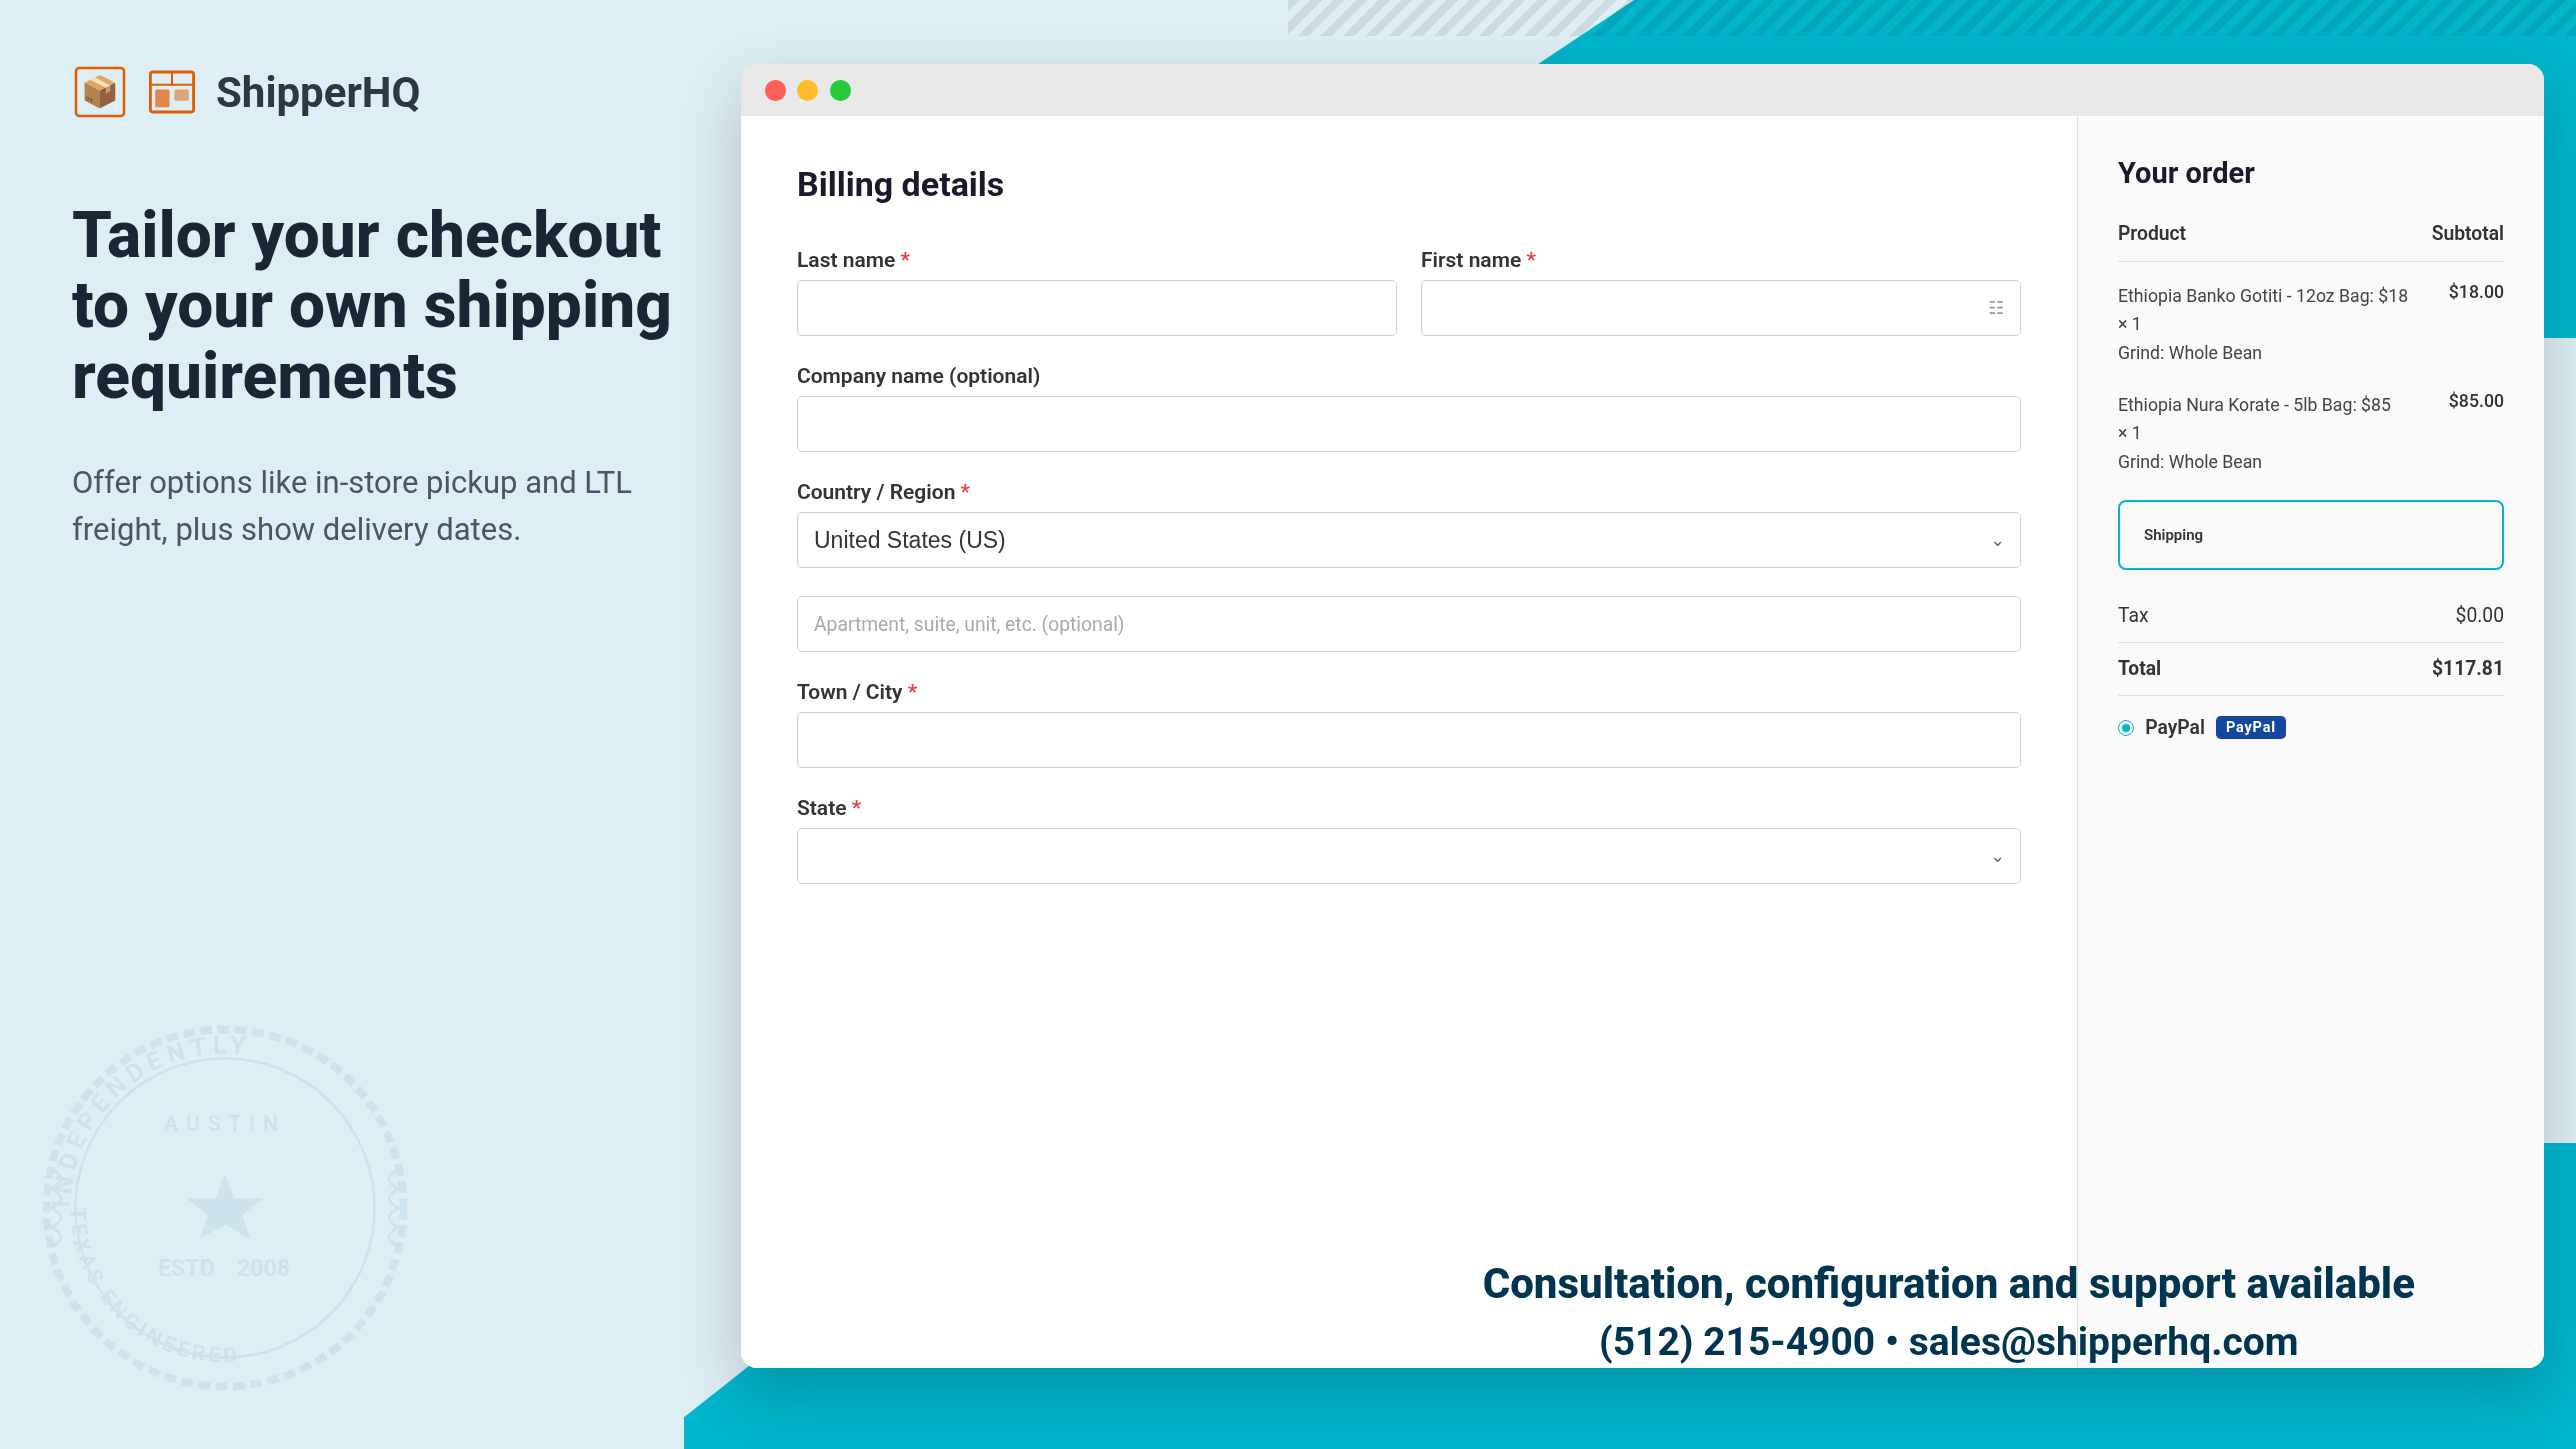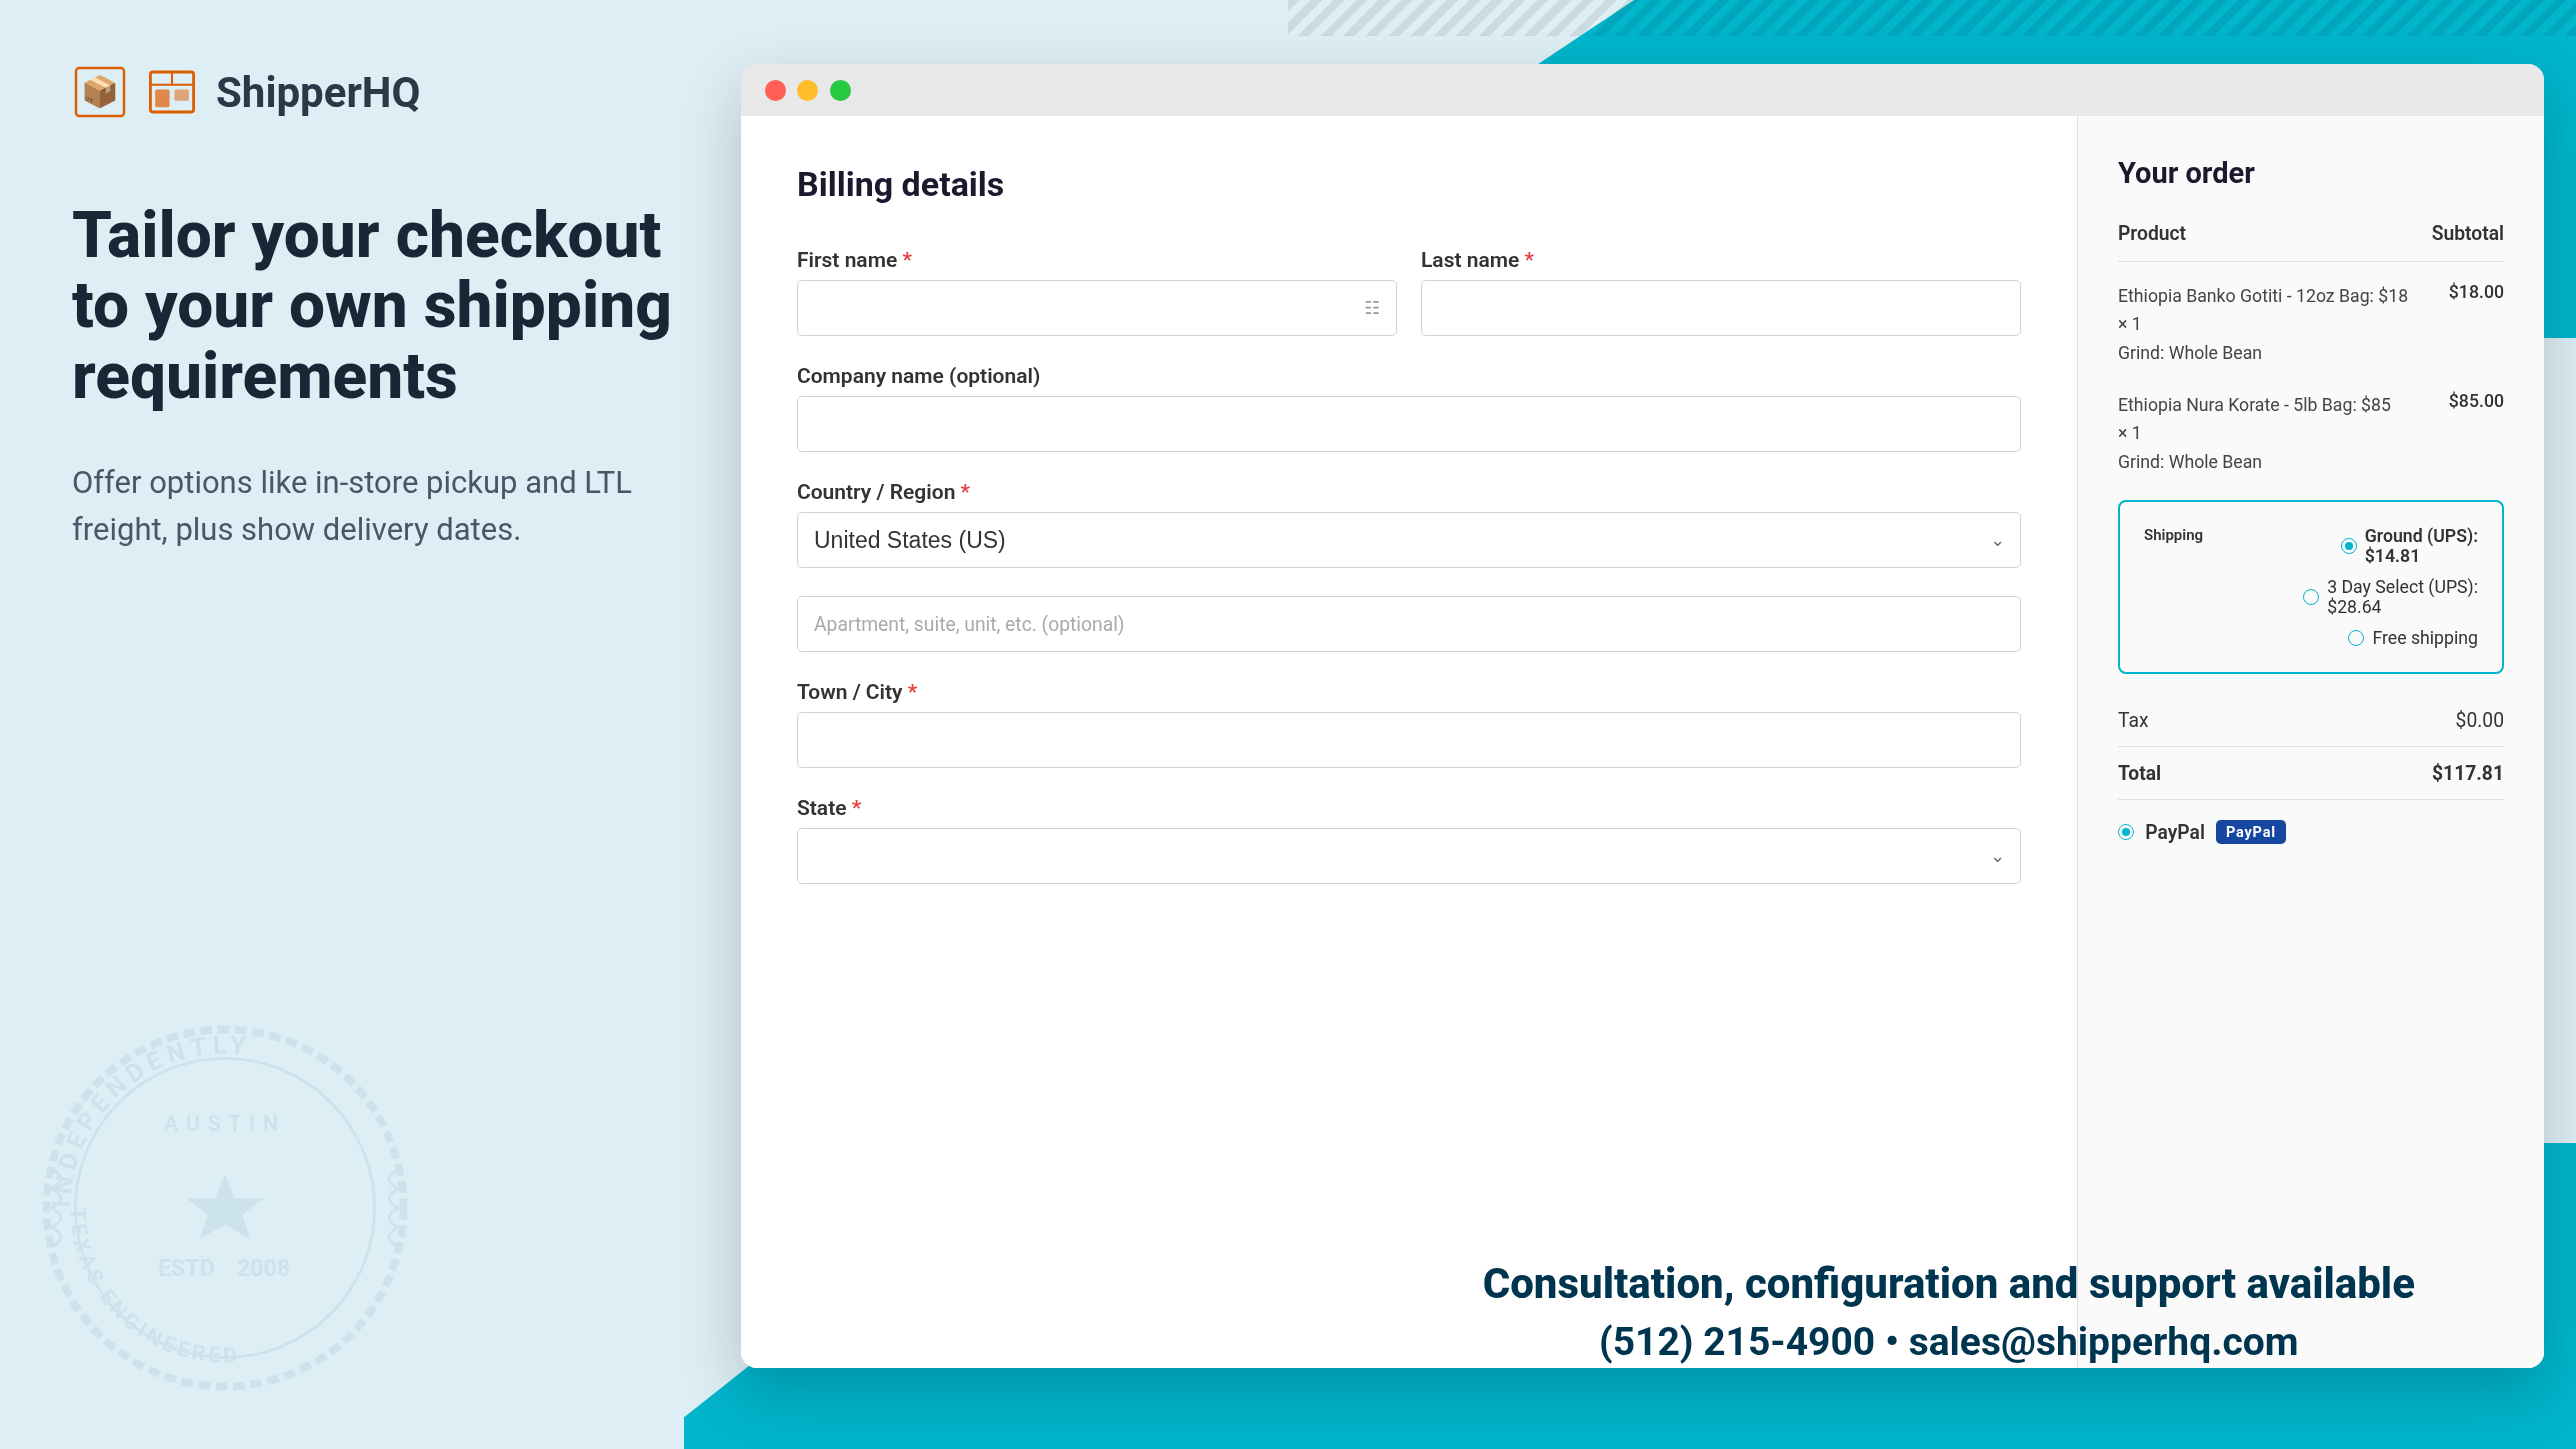--- a/index.html
+++ b/index.html
@@ -514,33 +514,33 @@
   </div>
 
   <div class="browser-content">
 
     <div class="checkout-form">
       <h2 class="billing-title">Billing details</h2>
 
       <div class="form-row">
         <div class="form-group">
           <label class="form-label">
+            <span>Last name</span>
+            <span class="required-star"> *</span>
+          </label>
+          <div class="form-input"></div>
+        </div>
+        <div class="form-group">
+          <label class="form-label">
             <span>First name</span>
             <span class="required-star"> *</span>
           </label>
           <div class="form-input with-icon">
             <span class="input-icon">☷</span>
           </div>
-        </div>
-        <div class="form-group">
-          <label class="form-label">
-            <span>Last name</span>
-            <span class="required-star"> *</span>
-          </label>
-          <div class="form-input"></div>
         </div>
       </div>
 
       <div class="form-group" style="margin-bottom:28px;">
         <label class="form-label">Company name (optional)</label>
         <div class="form-input"></div>
       </div>
 
       <div class="form-group" style="margin-bottom:28px;">
         <label class="form-label">
@@ -604,43 +604,20 @@
           <div>Ethiopia Nura Korate - 5lb Bag: $85</div>
           <div>× 1</div>
           <div>Grind: Whole Bean</div>
         </div>
         <div class="order-item-price">$85.00</div>
       </div>
 
       <div class="shipping-box">
         <div class="shipping-box-row">
           <span class="shipping-label">Shipping</span>
-          <div class="shipping-options">
-
-            <div class="shipping-option selected">
-              <div class="radio-btn checked"></div>
-              <span>
-                <span>Ground (UPS):</span>
-                <br><span>$14.81</span>
-              </span>
-            </div>
-
-            <div class="shipping-option">
-              <div class="radio-btn"></div>
-              <span>
-                <span>3 Day Select (UPS):</span>
-                <br><span>$28.64</span>
-              </span>
-            </div>
-
-            <div class="shipping-option">
-              <div class="radio-btn"></div>
-              <span>Free shipping</span>
-            </div>
-          </div>
         </div>
       </div>
 
       <div class="order-totals">
         <div class="total-row">
           <span>Tax</span>
           <span>$0.00</span>
         </div>
         <div class="total-row grand-total">
           <span>Total</span>

